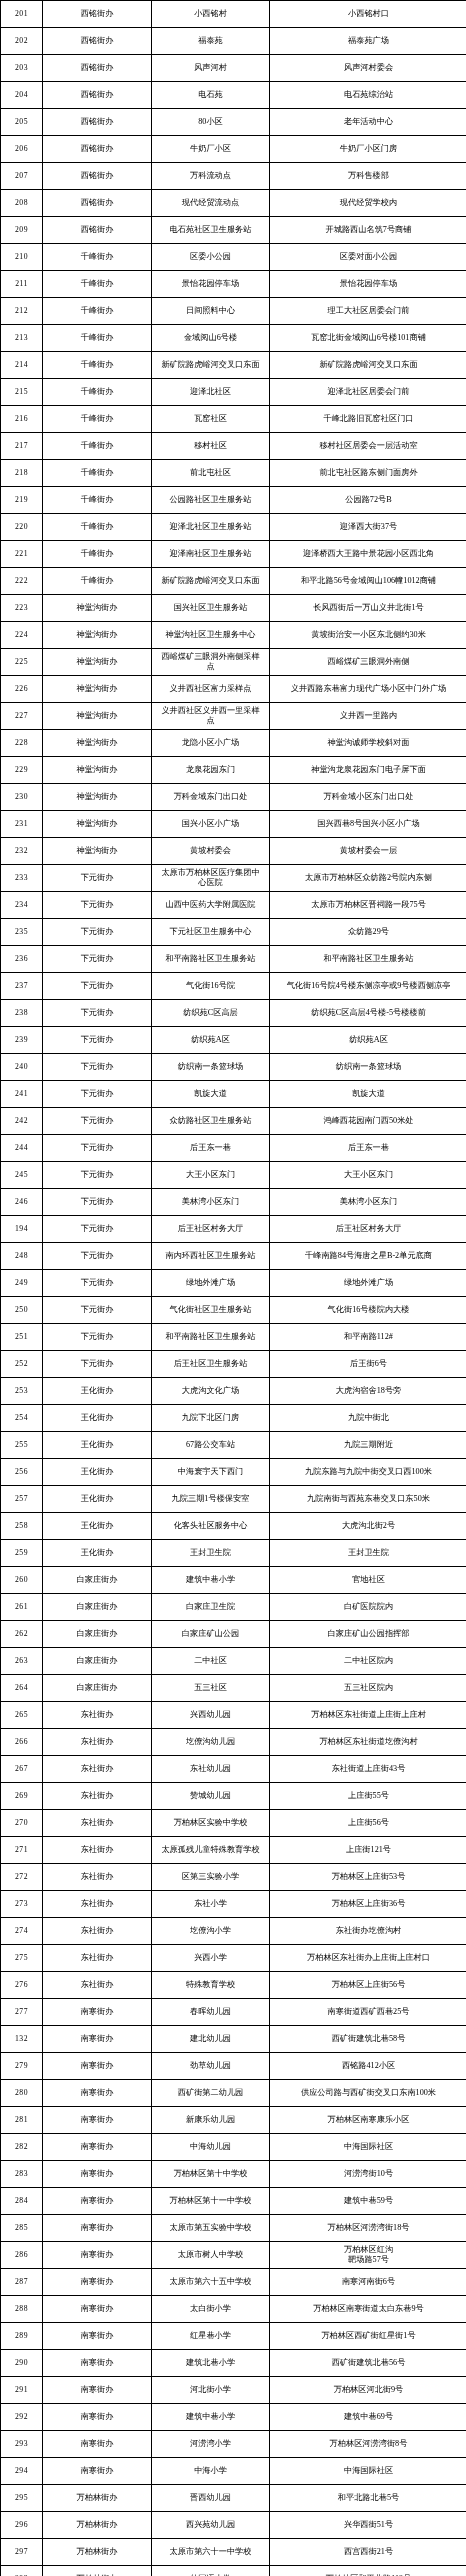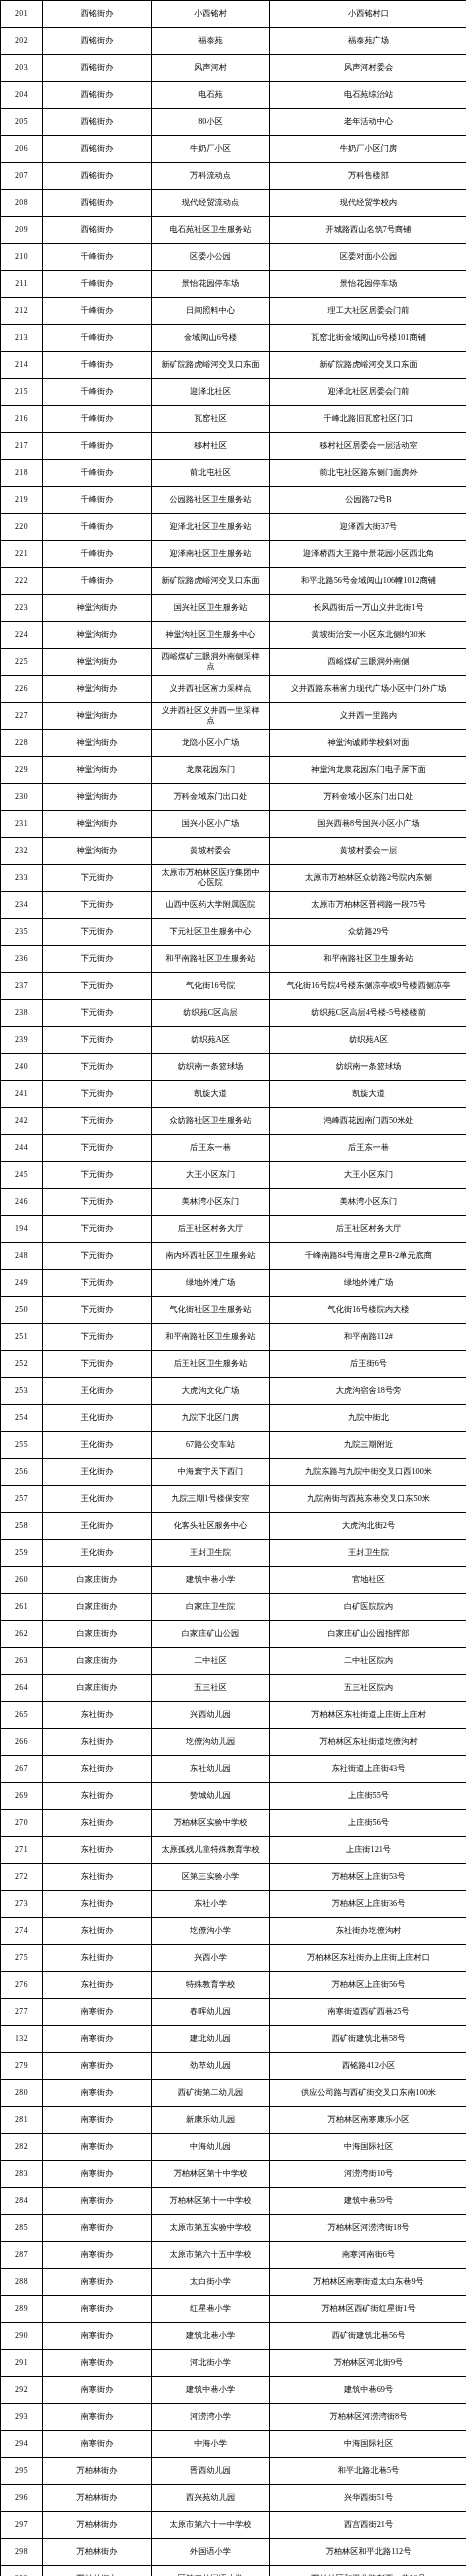--- a/index.html
+++ b/index.html
@@ -539,20 +539,27 @@
         <td class="c-site" data-name="site-name-cell">万柏林区第十一中学校</td>
         <td class="c-addr" data-name="address-cell">建筑中巷59号</td>
       </tr>
       <tr data-name="table-row">
         <td class="c-no" data-name="row-number-cell">285</td>
         <td class="c-office" data-name="street-office-cell">南寒街办</td>
         <td class="c-site" data-name="site-name-cell">太原市第五实验中学校</td>
         <td class="c-addr" data-name="address-cell">万柏林区河涝湾街18号</td>
       </tr>
       <tr data-name="table-row">
+        <td class="c-no" data-name="row-number-cell">286</td>
+        <td class="c-office" data-name="street-office-cell">南寒街办</td>
+        <td class="c-site" data-name="site-name-cell">太原市树人中学校</td>
+        <td class="c-addr" data-name="address-cell">万柏林区红沟
+靶场路57号</td>
+      </tr>
+      <tr data-name="table-row">
         <td class="c-no" data-name="row-number-cell">287</td>
         <td class="c-office" data-name="street-office-cell">南寒街办</td>
         <td class="c-site" data-name="site-name-cell">太原市第六十五中学校</td>
         <td class="c-addr" data-name="address-cell">南寒河南街6号</td>
       </tr>
       <tr data-name="table-row">
         <td class="c-no" data-name="row-number-cell">288</td>
         <td class="c-office" data-name="street-office-cell">南寒街办</td>
         <td class="c-site" data-name="site-name-cell">太白街小学</td>
         <td class="c-addr" data-name="address-cell">万柏林区南寒街道太白东巷9号</td>

